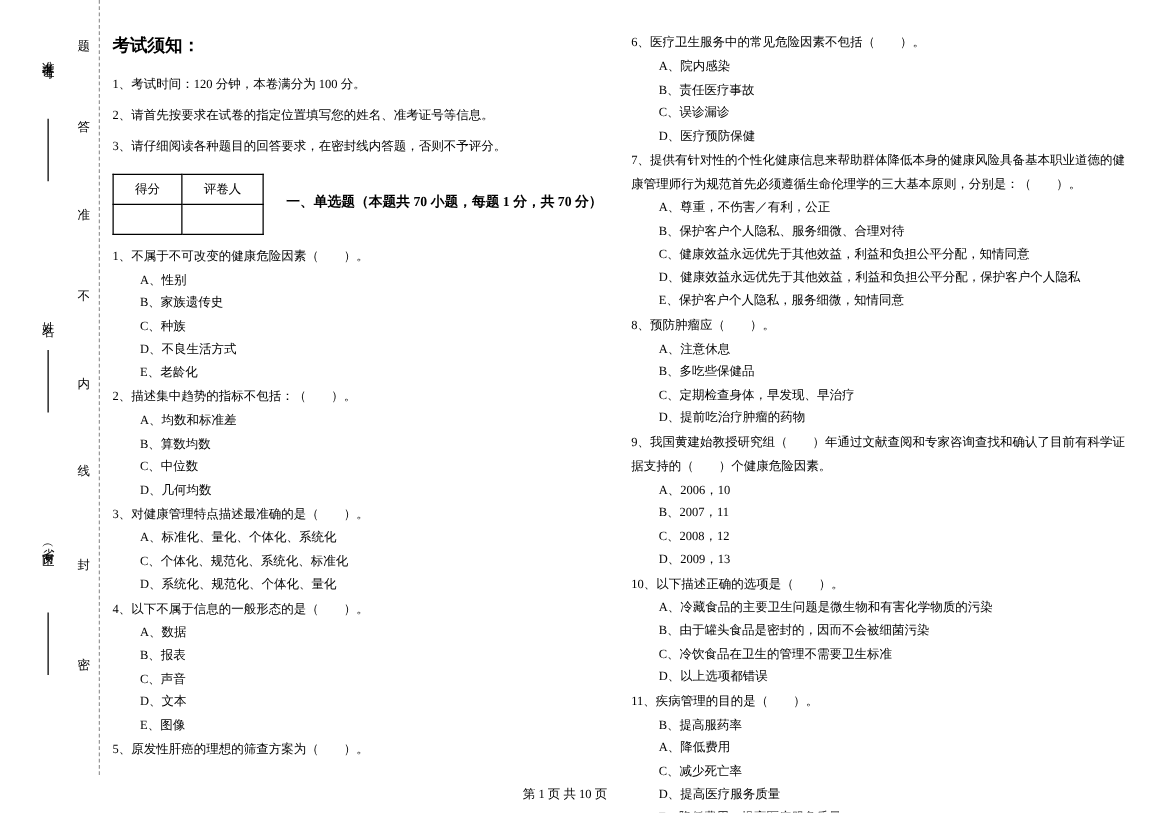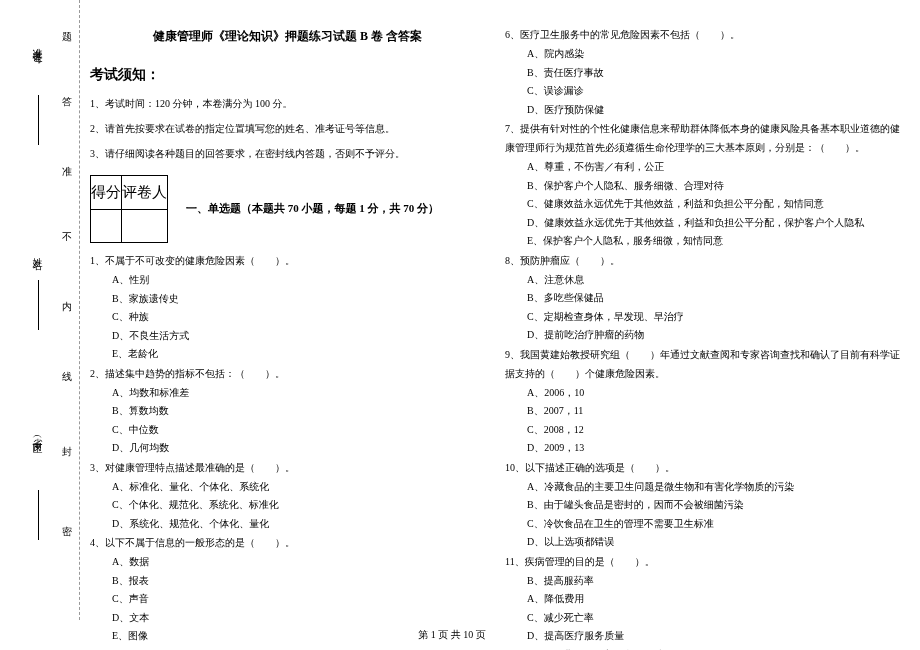--- a/index.html
+++ b/index.html
@@ -66,22 +66,22 @@
       font-size: 10px;
       margin-bottom: 6px;
     }
     .score-box {
       display: inline-block;
       border-collapse: collapse;
       margin: 6px 0 4px 0;
     }
     .score-box td {
       border: 1px solid #000;
-      padding: 2px 0;
-      font-size: 15px;
+      padding: 2px 17px;
+      font-size: 10px;
       text-align: center;
     }
     .score-row {
       display: flex;
       align-items: center;
       gap: 18px;
       margin-bottom: 4px;
     }
     .part-title {
       font-weight: bold;
@@ -125,21 +125,20 @@
 
   <span class="side-field" style="top:430px">省（市区）</span>
   <div class="side-line" style="top:490px;height:50px"></div>
 
   <span class="side-char" style="top:445px">封</span>
   <span class="side-char" style="top:525px">密</span>
 </div>
 
 <div class="page-content">
   <div class="col">
-    <div class="title">健康管理师《理论知识》押题练习试题 B 卷  含答案</div>
     <div class="section-label">考试须知：</div>
     <div class="instruction">1、考试时间：120 分钟，本卷满分为 100 分。</div>
     <div class="instruction">2、请首先按要求在试卷的指定位置填写您的姓名、准考证号等信息。</div>
     <div class="instruction">3、请仔细阅读各种题目的回答要求，在密封线内答题，否则不予评分。</div>
 
     <div class="score-row">
       <table class="score-box">
         <tbody>
             <tr>
           <td>得分</td>

